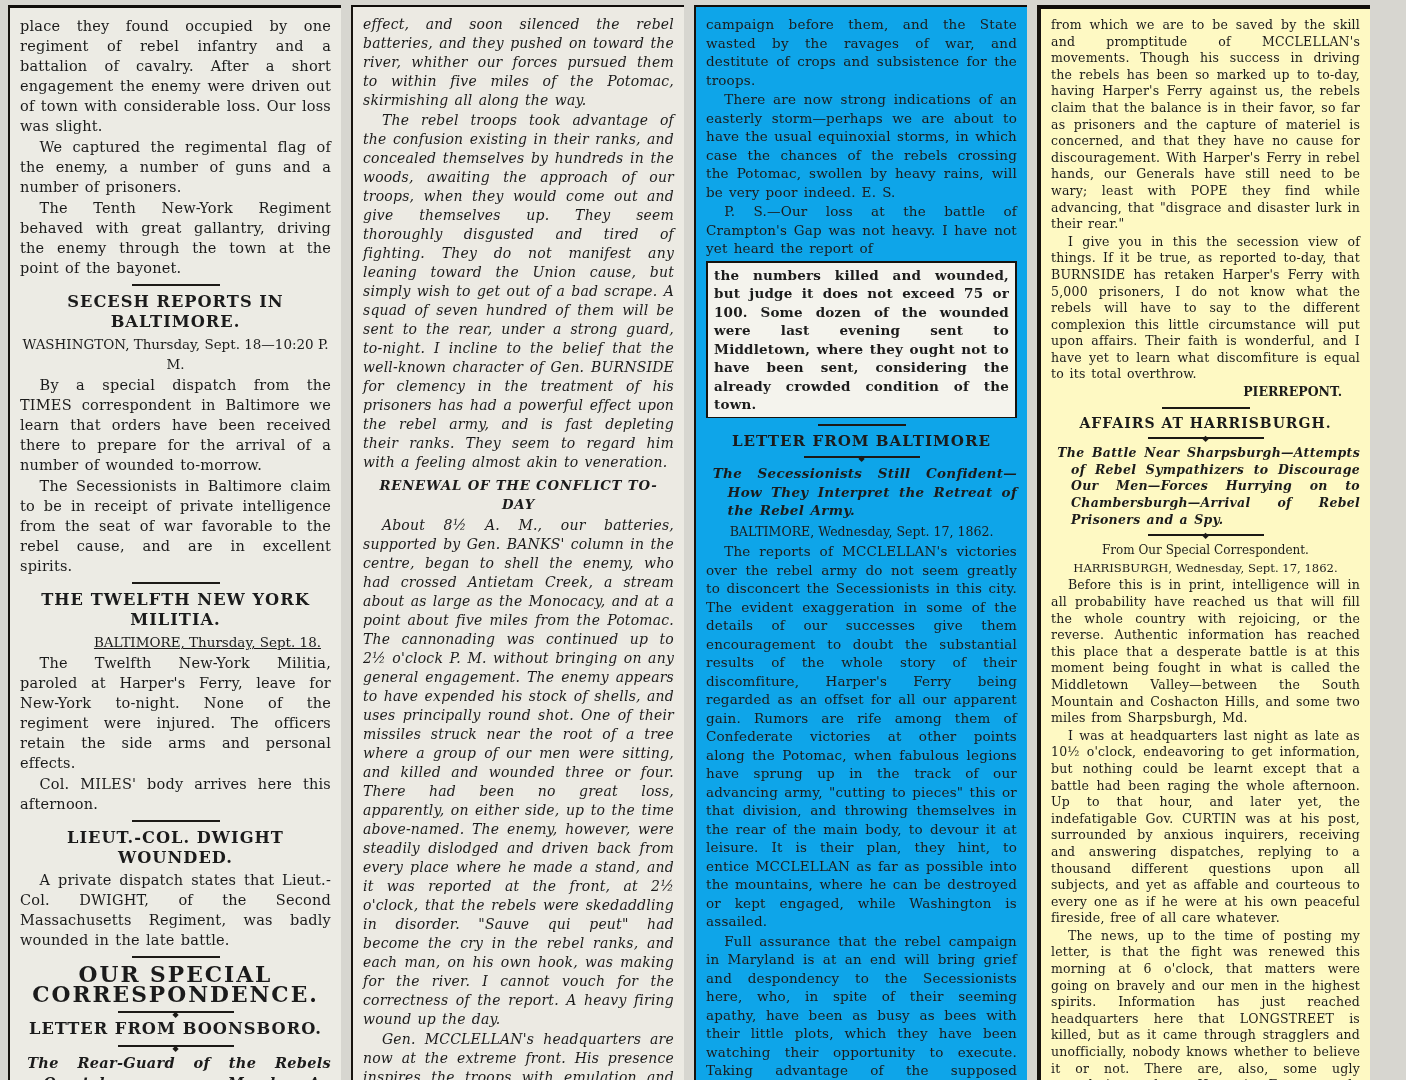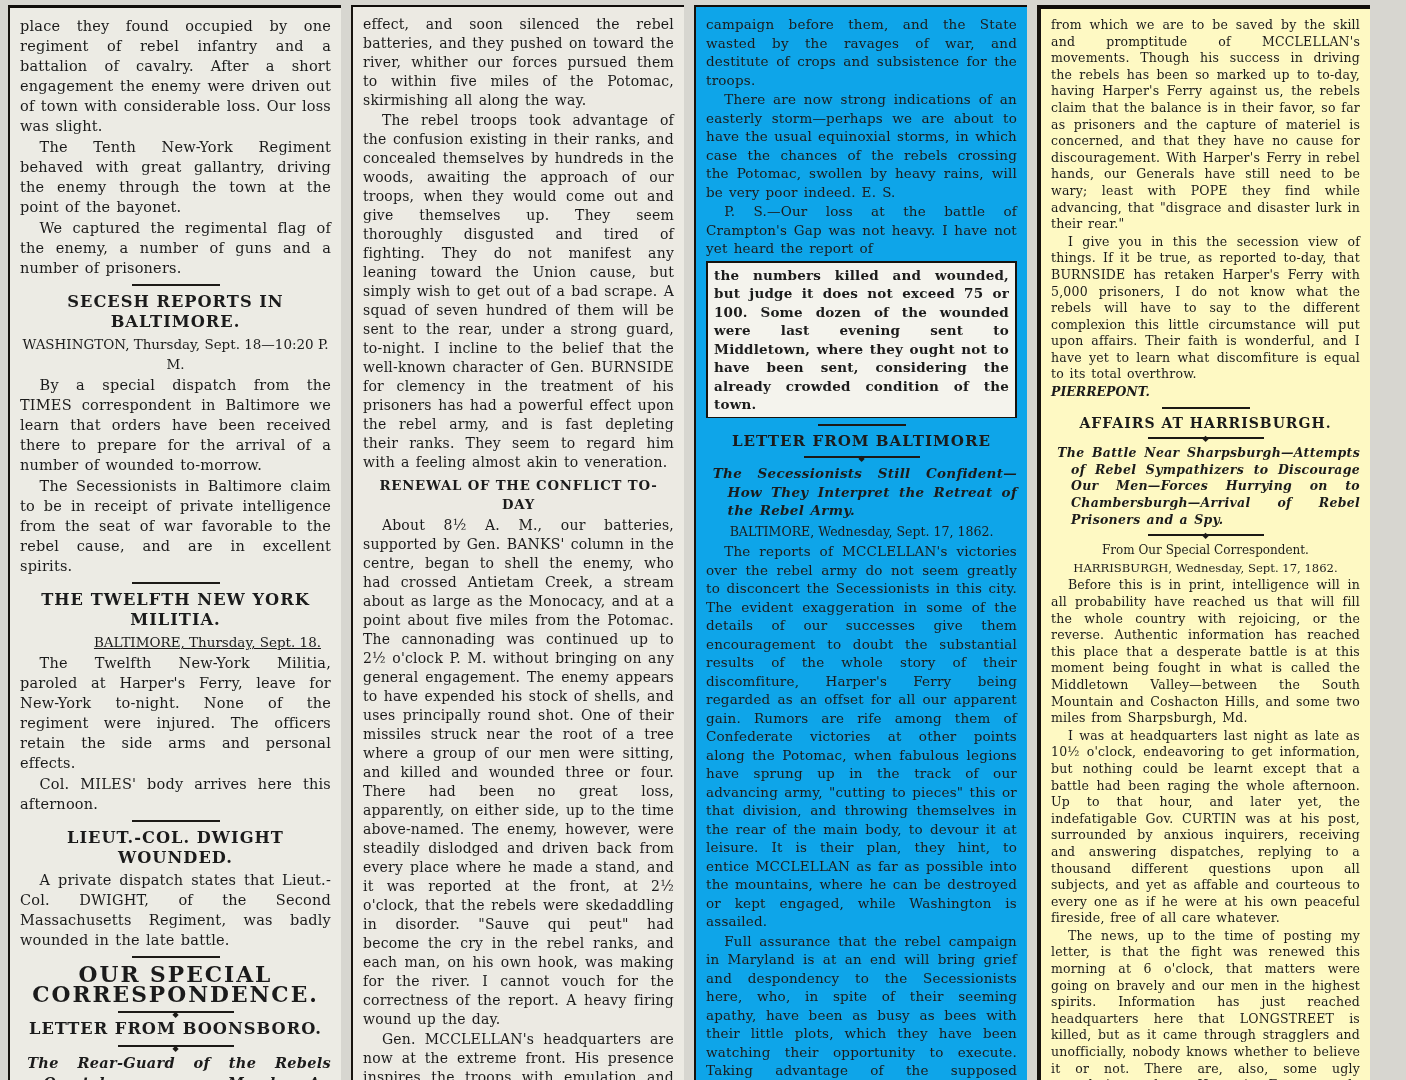--- a/index.html
+++ b/index.html
@@ -24,21 +24,21 @@
     border-left:2px solid #17130e;
     border-top:3px solid #100d0a;
     background:#edebe4;
   }
   .col.c1{background:#ecebe4;}
   .col.c2{background:#eceae3;border-top-width:2px;}
   .col.c3{background:#0ea5e9;border-top-width:2px;}
   .col.c4{background:#fef9c3;border-left-width:4px;border-top-width:4px;}
   
   .c1{font-size:14.5px;line-height:20px;}
-  .c2{font-size:14px;line-height:19px;}
+  .c2{font-size:14px;line-height:19px;font-style:italic;}
   .c3{font-size:13.5px;line-height:18.5px;}
   .c4{font-size:12.5px;line-height:16.6px;}
 
   .blk{margin:0;}
   .p{
     text-align:justify;
     text-indent:1.35em;
     margin-bottom:1px;
     letter-spacing:.2px;
     word-spacing:1.5px;
@@ -78,25 +78,24 @@
     padding-right:10px;
     margin:1px 0 1px;
     text-decoration:underline;
   }
   .byline{
     text-align:center;
     font-size:.96em;
     margin:3px 0 1px;
   }
   .sig{
-    text-align:left;
+    text-align:right;
     font-weight:bold;
     padding-right:18px;
     margin:0 0 2px;
-    font-style:italic;
   }
   .clip{
     font-weight:bold;
     text-align:justify;
     text-indent:0;
     background:#f4f3ed;
     border:2px solid #16130e;
     border-bottom-width:1px;
     padding:3px 6px;
     margin:3px 0 4px;
@@ -120,22 +119,22 @@
     font-size:8px;color:#1c1a16;
     background:inherit;
   }
 </style>
 </head>
 <body>
 
 <div class="page">
   <div class="col c1">
       <div class="blk p ni">place they found occupied by one regiment of rebel infantry and a battalion of cavalry. After a short engagement the enemy were driven out of town with considerable loss. Our loss was slight.</div>
+      <div class="blk p">We captured the regimental flag of the enemy, a number of guns and a number of prisoners.</div>
       <div class="blk p">The Tenth New-York Regiment behaved with great gallantry, driving the enemy through the town at the point of the bayonet.</div>
-      <div class="blk p">We captured the regimental flag of the enemy, a number of guns and a number of prisoners.</div>
       <div class="blk rule"></div>
       <div class="blk h2">SECESH REPORTS IN BALTIMORE.</div>
       <div class="blk dateline">WASHINGTON, Thursday, Sept. 18—10:20 P. M.</div>
       <div class="blk p">By a special dispatch from the TIMES correspondent in Baltimore we learn that orders have been received there to prepare for the arrival of a number of wounded to-morrow.</div>
       <div class="blk p">The Secessionists in Baltimore claim to be in receipt of private intelligence from the seat of war favorable to the rebel cause, and are in excellent spirits.</div>
       <div class="blk rule"></div>
       <div class="blk h2">THE TWELFTH NEW YORK MILITIA.</div>
       <div class="blk datelineR">BALTIMORE, Thursday, Sept. 18.</div>
       <div class="blk p">The Twelfth New-York Militia, paroled at Harper's Ferry, leave for New-York to-night. None of the regiment were injured. The officers retain the side arms and personal effects.</div>
       <div class="blk p">Col. MILES' body arrives here this afternoon.</div>

